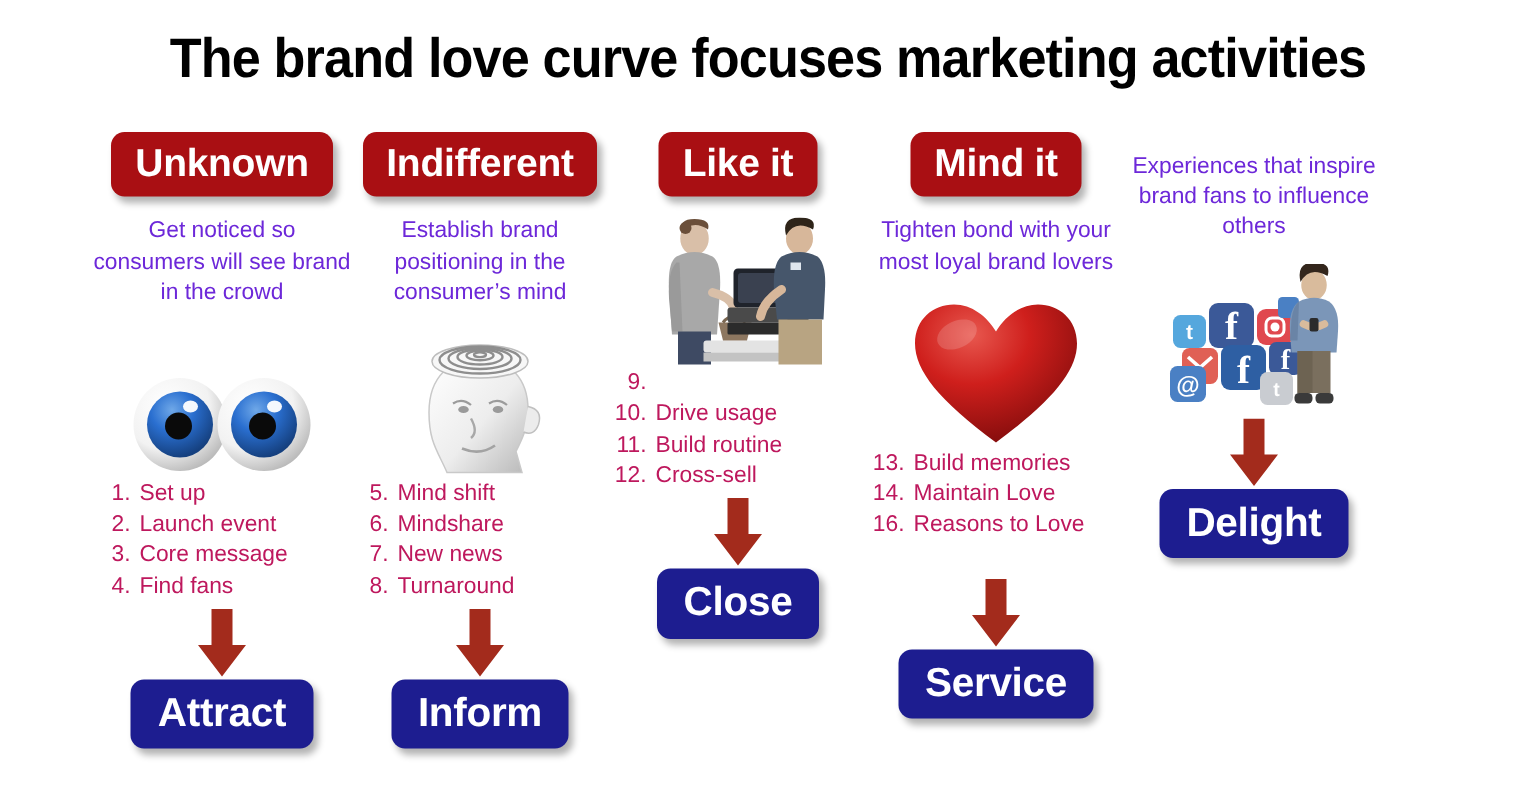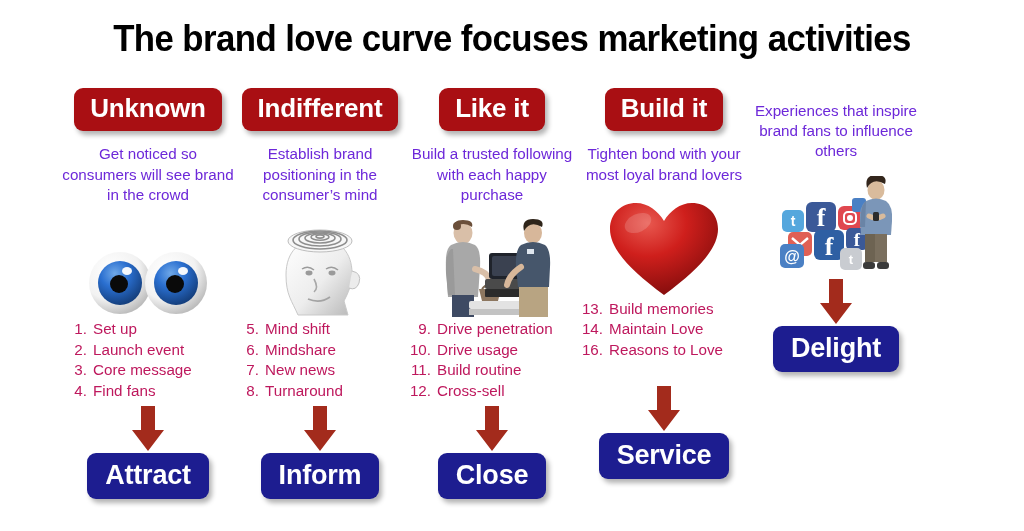--- a/index.html
+++ b/index.html
@@ -262,21 +262,20 @@
       <div class="arrow">
         <svg width="40" height="46" viewBox="0 0 40 46">
             <path d="M13 0 h14 v24 h9 L20 45 L4 24 h9 Z" fill="#A32B1C"></path>
           </svg>
       </div>
       <div class="action-pill">Inform</div>
     </div>
 
     <div class="col">
       <div class="stage-pill">Like it</div>
-      <div class="desc">Build a trusted following with each happy purchase</div>
       <div class="art">
         <svg width="130" height="100" viewBox="0 0 130 100">
 
           <ellipse cx="36" cy="14" rx="9.5" ry="11" fill="#d9bfa8"></ellipse>
           <path d="M27 10 q8 -9 18 -2 q2 -7 -9 -7 q-11 0 -9 9 Z" fill="#6b4f3a"></path>
           <circle cx="30" cy="7" r="4" fill="#6b4f3a"></circle>
           <path d="M24 26 q12 -6 24 0 q6 4 5 22 l-2 30 h-30 l-2 -30 q-1 -18 5 -22 Z" fill="#a8a8a8"></path>
           <path d="M24 30 q-6 6 -5 24 l2 22 h7 l-2 -46 Z" fill="#9a9a9a"></path>
           <rect x="25" y="76" width="22" height="22" fill="#3e4a63"></rect>
           <path d="M48 50 q12 3 14 10" stroke="#d9bfa8" stroke-width="6" fill="none" stroke-linecap="round"></path>
@@ -298,21 +297,20 @@
           <path d="M97 12 q6 -11 18 -4 q3 -8 -9 -8 q-12 0 -9 12 Z" fill="#2e2419"></path>
           <path d="M94 26 q12 -6 24 0 q6 5 5 22 l-1 20 h-31 l-2 -20 q-1 -17 5 -22 Z" fill="#46566b"></path>
           <rect x="100" y="30" width="7" height="5" fill="#dfe6ee"></rect>
           <rect x="92" y="68" width="29" height="30" fill="#b8a482"></rect>
           <path d="M94 48 q-12 8 -14 18" stroke="#d7b79a" stroke-width="6" fill="none" stroke-linecap="round"></path>
         </svg>
       </div>
       <ol class="steps">
         <li>
             <span class="num">9.</span>
-            <span>Drive penetration</span>
           </li>
         <li>
             <span class="num">10.</span>
             <span>Drive usage</span>
           </li>
         <li>
             <span class="num">11.</span>
             <span>Build routine</span>
           </li>
         <li>
@@ -322,21 +320,21 @@
       </ol>
       <div class="arrow">
         <svg width="40" height="46" viewBox="0 0 40 46">
             <path d="M13 0 h14 v24 h9 L20 45 L4 24 h9 Z" fill="#A32B1C"></path>
           </svg>
       </div>
       <div class="action-pill">Close</div>
     </div>
 
     <div class="col">
-      <div class="stage-pill">Build it</div>
+      <div class="stage-pill">Mind it</div>
       <div class="desc">Tighten bond with your most loyal brand lovers</div>
       <div class="art">
         <svg width="116" height="100" viewBox="0 0 116 100">
           <defs>
             <radialGradient id="heartG" cx="35%" cy="22%" r="85%">
               <stop offset="0%" stop-color="#e8584f"></stop>
               <stop offset="42%" stop-color="#cf1f1c"></stop>
               <stop offset="100%" stop-color="#7d0b0b"></stop>
             </radialGradient>
           </defs>

